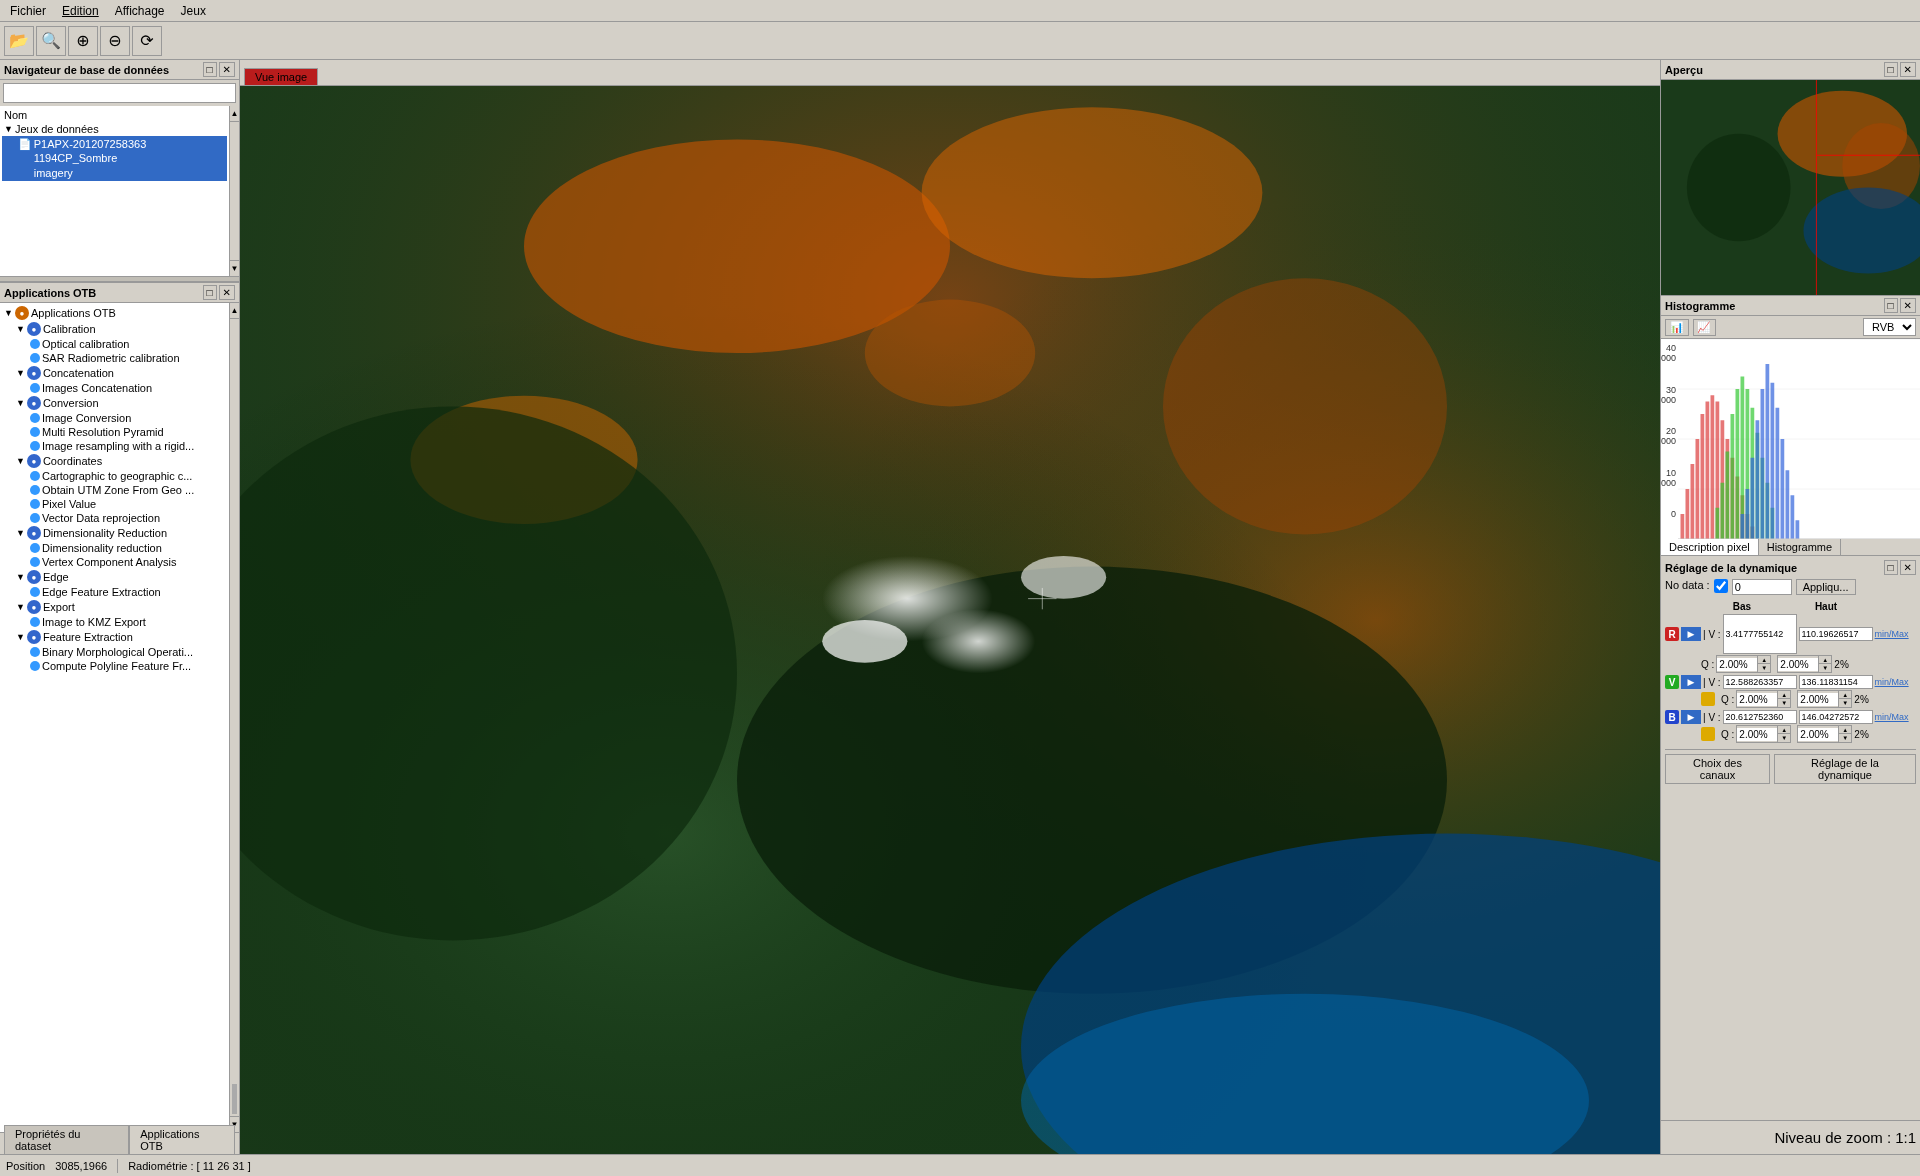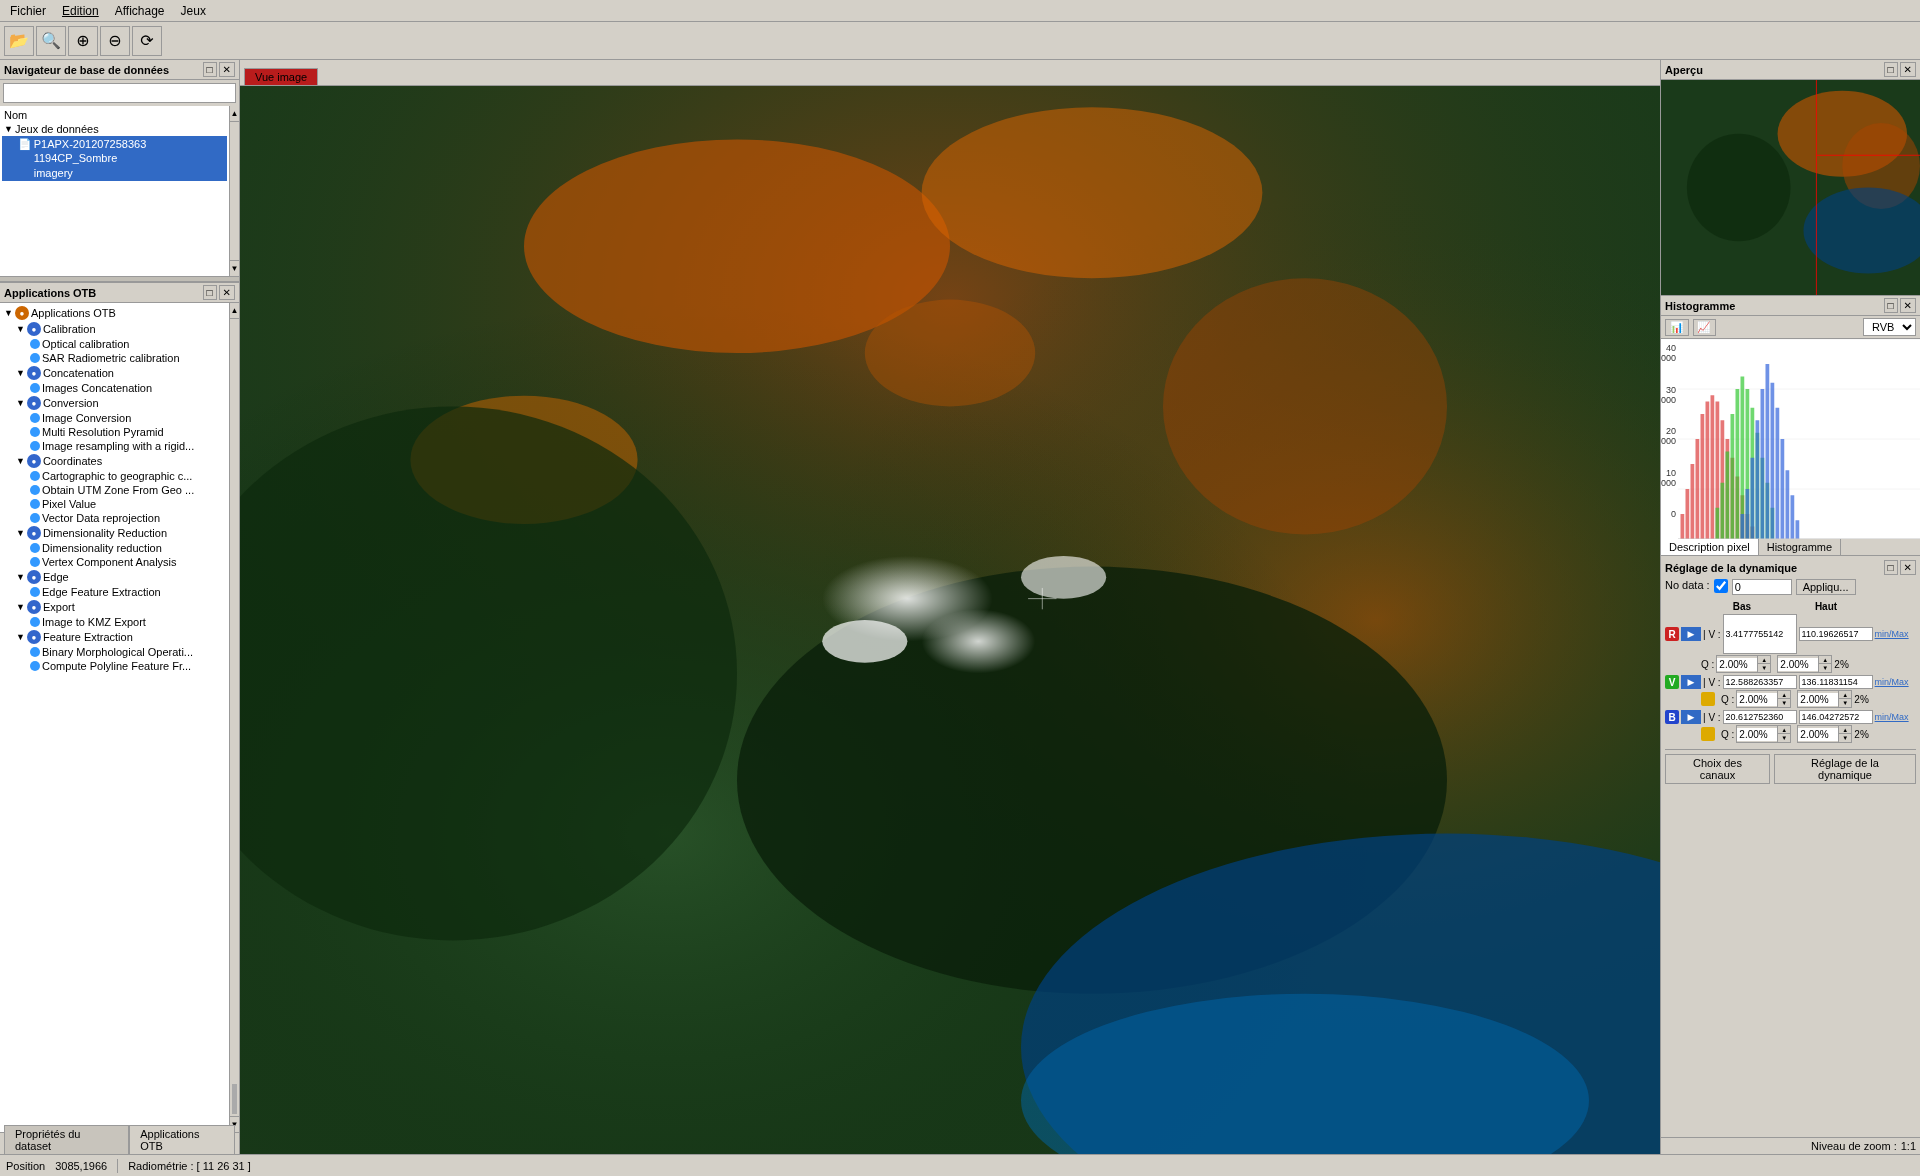--- a/index.html
+++ b/index.html
@@ -508,21 +508,21 @@
           <span style="font-size:10px;">2%</span>
         </div>
       </div>
 
       <div style="display:flex; gap:4px; padding:4px 0; border-top:1px solid #999; margin-top:6px;">
         <button style="padding:2px 8px; border:1px solid #999; background:#d4d0c8; font-size:11px; cursor:pointer;">Choix des canaux</button>
         <button style="padding:2px 8px; border:1px solid #999; background:#d4d0c8; font-size:11px; cursor:pointer;">Réglage de la dynamique</button>
       </div>
     </div>
 
-    <div style="padding:2px 4px; font-size:11px; border-top:1px solid #999; background:#d4d0c8; display:flex; justify-content:flex-end;">
+    <div style="padding:8px 4px; font-size:15px; border-top:1px solid #999; background:#d4d0c8; display:flex; justify-content:flex-end;">
       <span>Niveau de zoom :</span>
       <span style="margin-left:4px;">1:1</span>
     </div>
   </div>
 </div>
 
 <div style="height:23px; background:#d4d0c8; border-top:1px solid #999; display:flex; align-items:center; padding:0 6px; gap:10px; font-size:11px;">
   <span>Position</span>
   <span>3085,1966</span>
   <div style="border-left:1px solid #999; height:14px;"></div>

